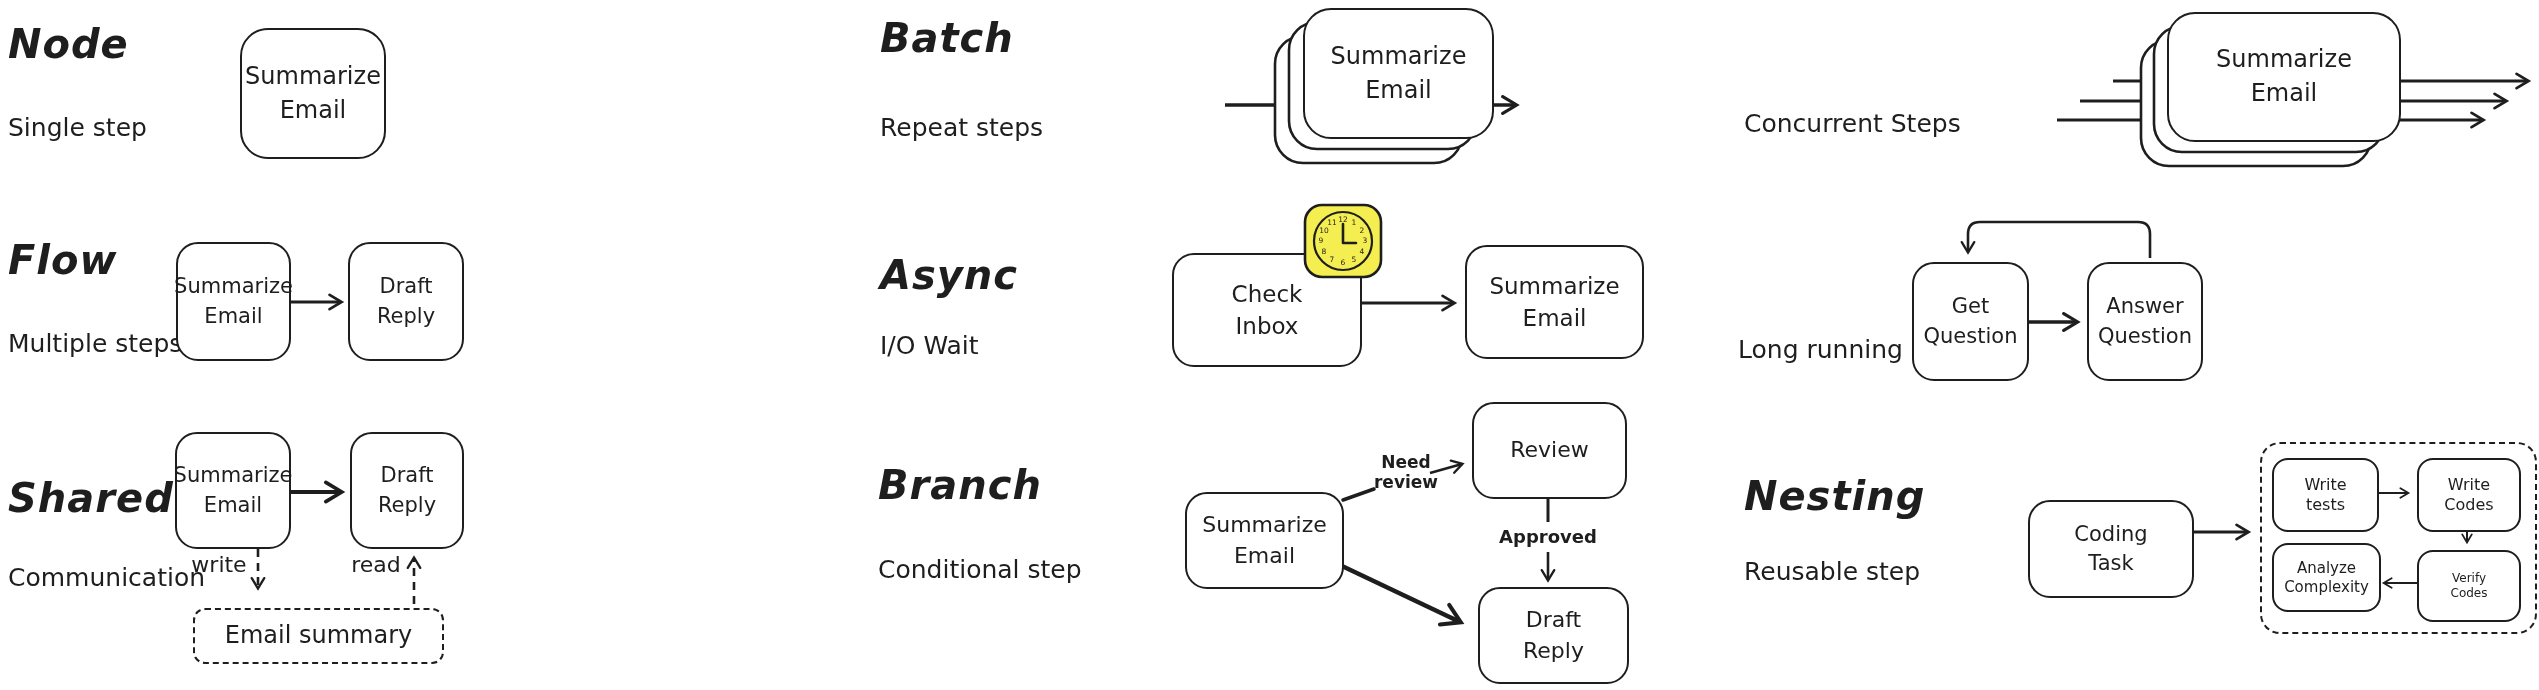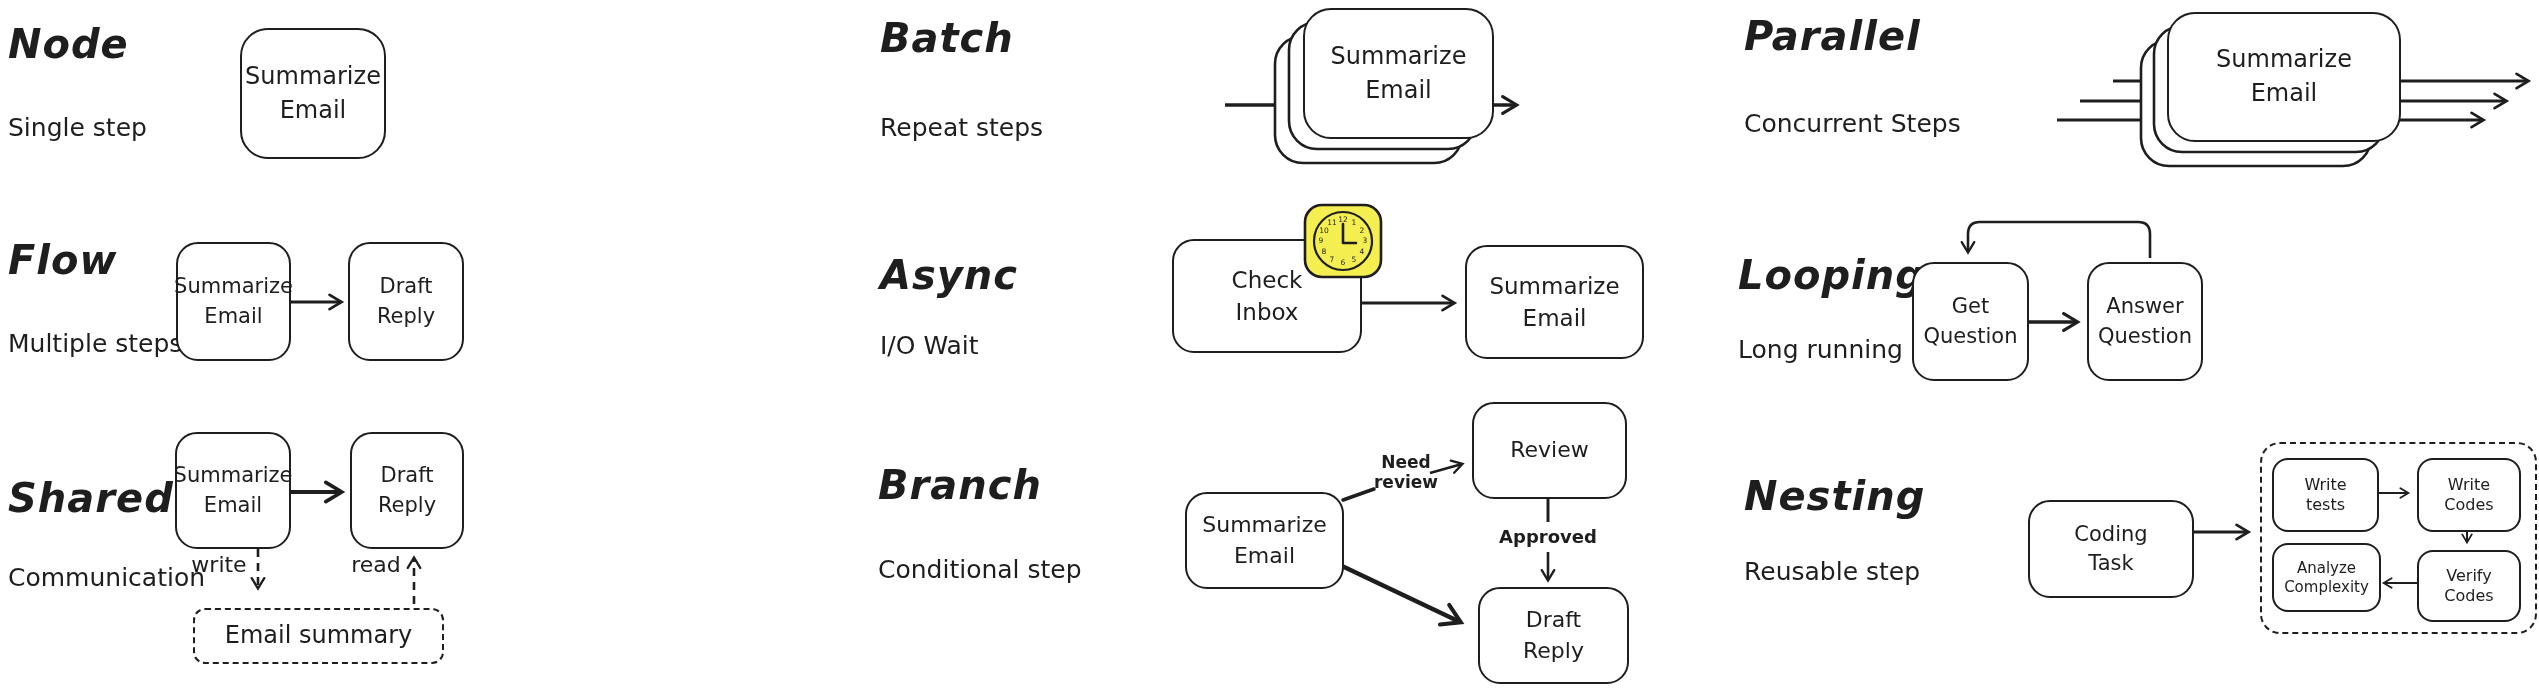--- a/index.html
+++ b/index.html
@@ -78,35 +78,34 @@
   <div class="ttl" style="left:8px;top:24px">Node</div>
   <div class="sub" style="left:8px;top:114px">Single step</div>
   <div class="bx" style="left:240px;top:28px;width:142px;height:127px;font-size:24px">Summarize
 Email</div>
 
   <div class="ttl" style="left:880px;top:18px">Batch</div>
   <div class="sub" style="left:880px;top:114px">Repeat steps</div>
   <div class="bx" style="left:1303px;top:8px;width:187px;height:127px;font-size:24px">Summarize
 Email</div>
 
-  <div class="ttl" style="left:1744px;top:16px">Parallel</div>
   <div class="sub" style="left:1744px;top:110px">Concurrent Steps</div>
   <div class="bx" style="left:2167px;top:12px;width:230px;height:126px;font-size:24px">Summarize
 Email</div>
 
   <div class="ttl" style="left:8px;top:240px">Flow</div>
   <div class="sub" style="left:8px;top:330px">Multiple steps</div>
   <div class="bx sm" style="left:176px;top:242px;width:111px;height:115px;font-size:21px">Summarize
 Email</div>
   <div class="bx sm" style="left:348px;top:242px;width:112px;height:115px;font-size:21px">Draft
 Reply</div>
 
   <div class="ttl" style="left:880px;top:255px">Async</div>
   <div class="sub" style="left:880px;top:332px">I/O Wait</div>
-  <div class="bx sm" style="left:1172px;top:239px;width:186px;height:110px;font-size:23px">Check
+  <div class="bx sm" style="left:1172px;top:253px;width:186px;height:110px;font-size:23px">Check
 Inbox</div>
   <div class="bx sm" style="left:1465px;top:245px;width:175px;height:110px;font-size:23px">Summarize
 Email</div>
 
   <svg class="clock" style="left:1303px;top:203px" width="80" height="76" viewBox="0 0 80 76">
     <rect x="2" y="2" width="76" height="72" rx="17" fill="#f4ee51" stroke="#1e1e1e" stroke-width="2.6"></rect>
     <circle cx="40" cy="38" r="29" fill="none" stroke="#1e1e1e" stroke-width="2.2"></circle>
     <g font-family="DejaVu Sans, sans-serif" font-size="7.5" fill="#1e1e1e" text-anchor="middle" dominant-baseline="middle">
       <text x="40" y="17">12</text>
       <text x="51" y="20">1</text>
@@ -117,21 +116,20 @@
       <text x="40" y="60">6</text>
       <text x="29" y="57">7</text>
       <text x="21" y="49">8</text>
       <text x="18" y="38">9</text>
       <text x="21" y="28">10</text>
       <text x="29" y="20">11</text>
     </g>
     <path d="M40 40 V21 M40 40 H53" fill="none" stroke="#1e1e1e" stroke-width="2.6" stroke-linecap="round"></path>
   </svg>
 
-  <div class="ttl" style="left:1738px;top:255px">Looping</div>
   <div class="sub" style="left:1738px;top:336px">Long running step</div>
   <div class="bx sm" style="left:1912px;top:262px;width:113px;height:115px;font-size:21px">Get
 Question</div>
   <div class="bx sm" style="left:2087px;top:262px;width:112px;height:115px;font-size:21px">Answer
 Question</div>
 
   <div class="ttl" style="left:8px;top:478px">Shared</div>
   <div class="sub" style="left:8px;top:564px">Communication</div>
   <div class="bx sm" style="left:175px;top:432px;width:112px;height:113px;font-size:21px">Summarize
 Email</div>
@@ -156,16 +154,16 @@
   <div class="sub" style="left:1744px;top:558px">Reusable step</div>
   <div class="bx sm" style="left:2028px;top:500px;width:162px;height:94px;font-size:21px">Coding
 Task</div>
   <div class="dashedbox" style="left:2260px;top:442px;width:273px;height:188px;border-radius:20px"></div>
   <div class="bx xs" style="left:2272px;top:458px;width:103px;height:70px;font-size:16px">Write
 tests</div>
   <div class="bx xs" style="left:2417px;top:458px;width:100px;height:70px;font-size:16px">Write
 Codes</div>
   <div class="bx xs" style="left:2272px;top:543px;width:105px;height:65px;font-size:15px">Analyze
 Complexity</div>
-  <div class="bx xs" style="left:2417px;top:550px;width:100px;height:68px;font-size:16px">Verify
+  <div class="bx xs" style="left:2417px;top:550px;width:100px;height:68px;font-size:12px">Verify
 Codes</div>
 
 </div>
 
 </body></html>

